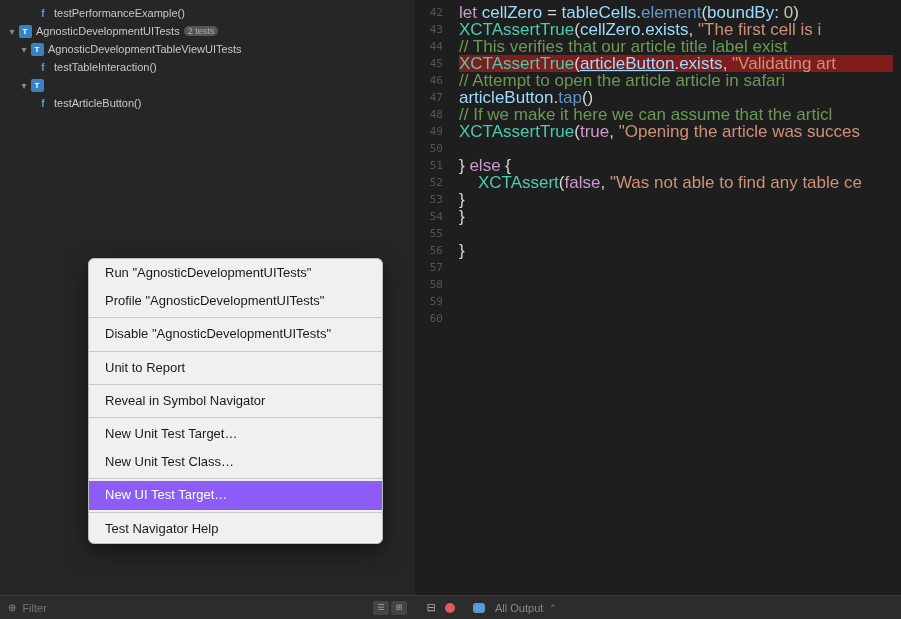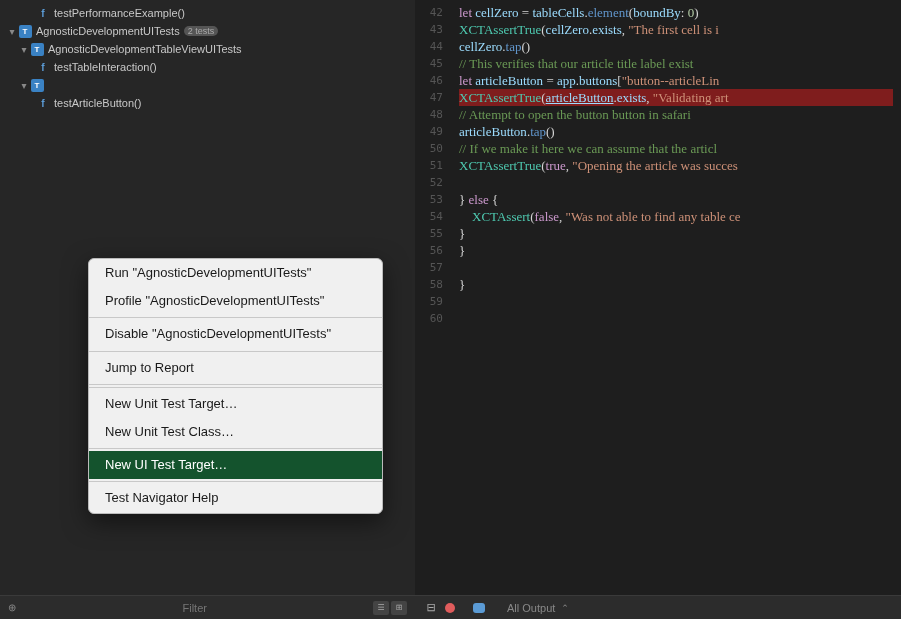--- a/index.html
+++ b/index.html
@@ -110,21 +110,21 @@
     .menu-item {
       padding: 5px 16px;
       font-size: 13px;
       color: #1a1a1a;
       cursor: pointer;
       line-height: 1.4;
       white-space: nowrap;
     }
 
     .menu-item.highlighted {
-      background: #14532d;
+      background: #8b5cf6;
       color: white;
     }
 
     .menu-separator {
       height: 1px;
       background: #c8c8c8;
       margin: 2px 0;
     }
 
     
@@ -143,21 +143,20 @@
       font-size: 10px;
     }
 
     .filter-input {
       background: transparent;
       border: none;
       color: #888;
       font-size: 11px;
       outline: none;
       flex: 1;
-      text-align: center;
     }
 
     .filter-buttons {
       display: flex;
       gap: 2px;
       margin-left: auto;
     }
 
     .filter-btn {
       width: 16px;
@@ -206,22 +205,22 @@
 
     .code-content {
       flex: 1;
       padding: 4px 8px;
       overflow: hidden;
     }
 
     .code-line {
       height: 17px;
       line-height: 17px;
-      font-size: 13px;
-      font-family: Liberation Serif, serif;
+      font-size: 17px;
+      font-family: Liberation Sans, sans-serif;
       white-space: nowrap;
       color: #d4d4d4;
     }
 
     .kw { color: #cc99cd; }
     .fn { color: #6196cc; }
     .str { color: #ce9178; }
     .cmt { color: #6a9955; }
     .var { color: #9cdcfe; }
     .num { color: #b5cea8; }
@@ -263,21 +262,21 @@
     .circle-blue {
       width: 12px;
       height: 10px;
       background: #5b9bd5;
       border-radius: 3px;
     }
 
     .output-label {
       color: #888;
       font-size: 11px;
-      margin-left: 16px;
+      margin-left: 4px;
     }
 
     .chevron-icon {
       color: #888;
       font-size: 9px;
     }
   </style>
 </head>
 <body>
 
@@ -332,22 +331,23 @@
 
   </div>
 
   <div class="context-menu">
 
     <div class="menu-item">Run "AgnosticDevelopmentUITests"</div>
     <div class="menu-item">Profile "AgnosticDevelopmentUITests"</div>
     <div class="menu-separator"></div>
     <div class="menu-item">Disable "AgnosticDevelopmentUITests"</div>
     <div class="menu-separator"></div>
-    <div class="menu-item">Jump to Report</div>
-    <div class="menu-separator"></div>
+    <div class="menu-item">Unit to Report</div>
+    <div class="menu-separator"></div>
+    <div class="menu-item">Reveal in Symbol Navigator</div>
     <div class="menu-separator"></div>
     <div class="menu-item">New Unit Test Target…</div>
     <div class="menu-item">New Unit Test Class…</div>
     <div class="menu-separator"></div>
     <div class="menu-item highlighted">New UI Test Target…</div>
     <div class="menu-separator"></div>
     <div class="menu-item">Test Navigator Help</div>
 
   </div>
 
@@ -389,33 +389,27 @@
     </div>
 
     <div class="code-content">
       <div class="code-line">
         <span class="kw">let</span> <span class="var">cellZero</span> = <span class="var">tableCells</span>.<span class="fn">element</span>(<span class="prop">boundBy</span>: <span class="num">0</span>)
       </div>
       <div class="code-line">
         <span class="type-name">XCTAssertTrue</span>(<span class="var">cellZero</span>.<span class="prop">exists</span>, <span class="str">"The first cell is i</span>
       </div>
       <div class="code-line">
-        <span class="var">cellZero</span>.<span class="fn">tap</span>()
-      </div>
-      <div class="code-line">
         <span class="cmt">// This verifies that our article title label exist</span>
-      </div>
-      <div class="code-line">
-        <span class="kw">let</span> <span class="var">articleButton</span> = <span class="var">app</span>.<span class="prop">buttons</span>[<span class="str">"button--articleLin</span>
       </div>
       <div class="code-line highlight-line">
         <span class="type-name">XCTAssertTrue</span>(<span style="text-decoration:underline;color:#9cdcfe;">articleButton</span>.<span class="prop">exists</span>, <span class="str">"Validating art</span>
       </div>
       <div class="code-line">
-        <span class="cmt">// Attempt to open the button button in safari</span>
+        <span class="cmt">// Attempt to open the article article in safari</span>
       </div>
       <div class="code-line">
         <span class="var">articleButton</span>.<span class="fn">tap</span>()
       </div>
       <div class="code-line">
         <span class="cmt">// If we make it here we can assume that the articl</span>
       </div>
       <div class="code-line">
         <span class="type-name">XCTAssertTrue</span>(<span class="kw">true</span>, <span class="str">"Opening the article was succes</span>
       </div>

